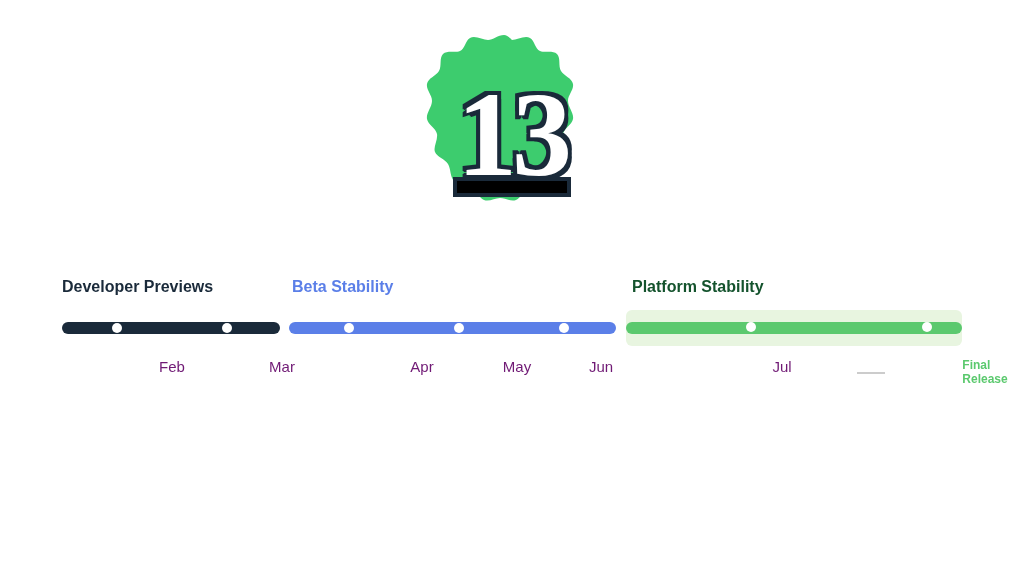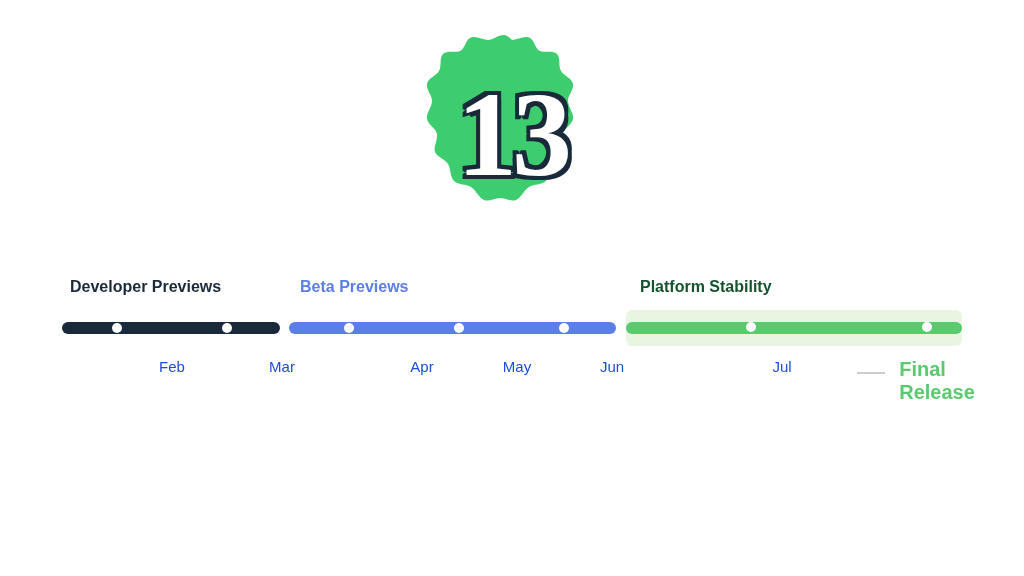--- a/index.html
+++ b/index.html
@@ -14,20 +14,21 @@
       align-items: center;
       justify-content: flex-start;
       overflow: hidden;
     }
 
     .logo-section {
       margin-top: 30px;
       display: flex;
       justify-content: center;
       align-items: flex-start;
+      text-decoration: underline;
     }
 
     .badge {
       width: 210px;
       height: 210px;
       position: relative;
       display: flex;
       align-items: center;
       justify-content: center;
     }
@@ -70,21 +71,20 @@
       display: flex;
       align-items: flex-end;
       margin-bottom: 12px;
       position: relative;
       width: 100%;
     }
 
     .tl-label {
       font-size: 16px;
       font-weight: 700;
-      margin-left: 8px;
     }
 
     .tl-label.dark { color: #1a2a3a; }
     .tl-label.blue { color: #5b7fe8; }
     .tl-label.green { color: #14532d; }
 
     .tl-label-developer {
       position: absolute;
       left: 0;
     }
@@ -129,29 +129,30 @@
 
     .month-labels {
       display: flex;
       width: 100%;
       margin-top: 14px;
       position: relative;
     }
 
     .month-label {
       font-size: 15px;
-      color: #1d4ed8;
+      color: #701a75;
       position: absolute;
       transform: translateX(-50%);
     }
 
     .month-label.final-release {
       color: #5bc96e;
       font-weight: 700;
-      font-size: 20px;
+      font-size: 12px;
+      margin-left: 48px;
     }
   </style>
 </head>
 <body>
 
 <div class="logo-section">
   <div class="badge">
 
     <svg class="badge-shape" viewBox="0 0 210 210" xmlns="http://www.w3.org/2000/svg">
       <path fill="#3dcc6e" d="
@@ -189,21 +190,21 @@
       "></path>
     </svg>
     <span class="badge-number">13</span>
   </div>
 </div>
 
 <div class="timeline-section">
 
   <div class="timeline-labels" style="height:26px;">
     <span class="tl-label dark tl-label-developer">Developer Previews</span>
-    <span class="tl-label blue tl-label-beta">Beta Previews</span>
+    <span class="tl-label blue tl-label-beta">Beta Stability</span>
     <span class="tl-label green tl-label-platform">Platform Stability</span>
   </div>
 
   <div style="display:flex; align-items:center; width:100%; position:relative; height:40px;">
 
     <div class="bar-segment bar-dark" style="position:relative;">
       <div class="dot" style="left: 50px;"></div>
       <div class="dot" style="left: 160px;"></div>
     </div>
 
@@ -224,20 +225,20 @@
       </div>
     </div>
 
   </div>
 
   <div class="month-labels" style="height:30px; margin-top:10px;">
     <span class="month-label" style="left:110px;">Feb</span>
     <span class="month-label" style="left:220px;">Mar</span>
     <span class="month-label" style="left:345px;margin-left:15px;">Apr</span>
     <span class="month-label" style="left:455px;">May</span>
-    <span class="month-label" style="left:550px;">Jun</span>
+    <span class="month-label" style="left:539px;">Jun</span>
     <span class="month-label" style="left:720px;text-align:right;">Jul</span>
 
     <span style="position:absolute; left:795px; top:50%; transform:translateY(-50%); width:28px; height:2px; background:#cccccc; display:inline-block;"></span>
     <span class="month-label final-release" style="left:875px; color:#5bc96e; font-weight:700;">Final Release</span>
   </div>
 
 </div>
 
 </body></html>

